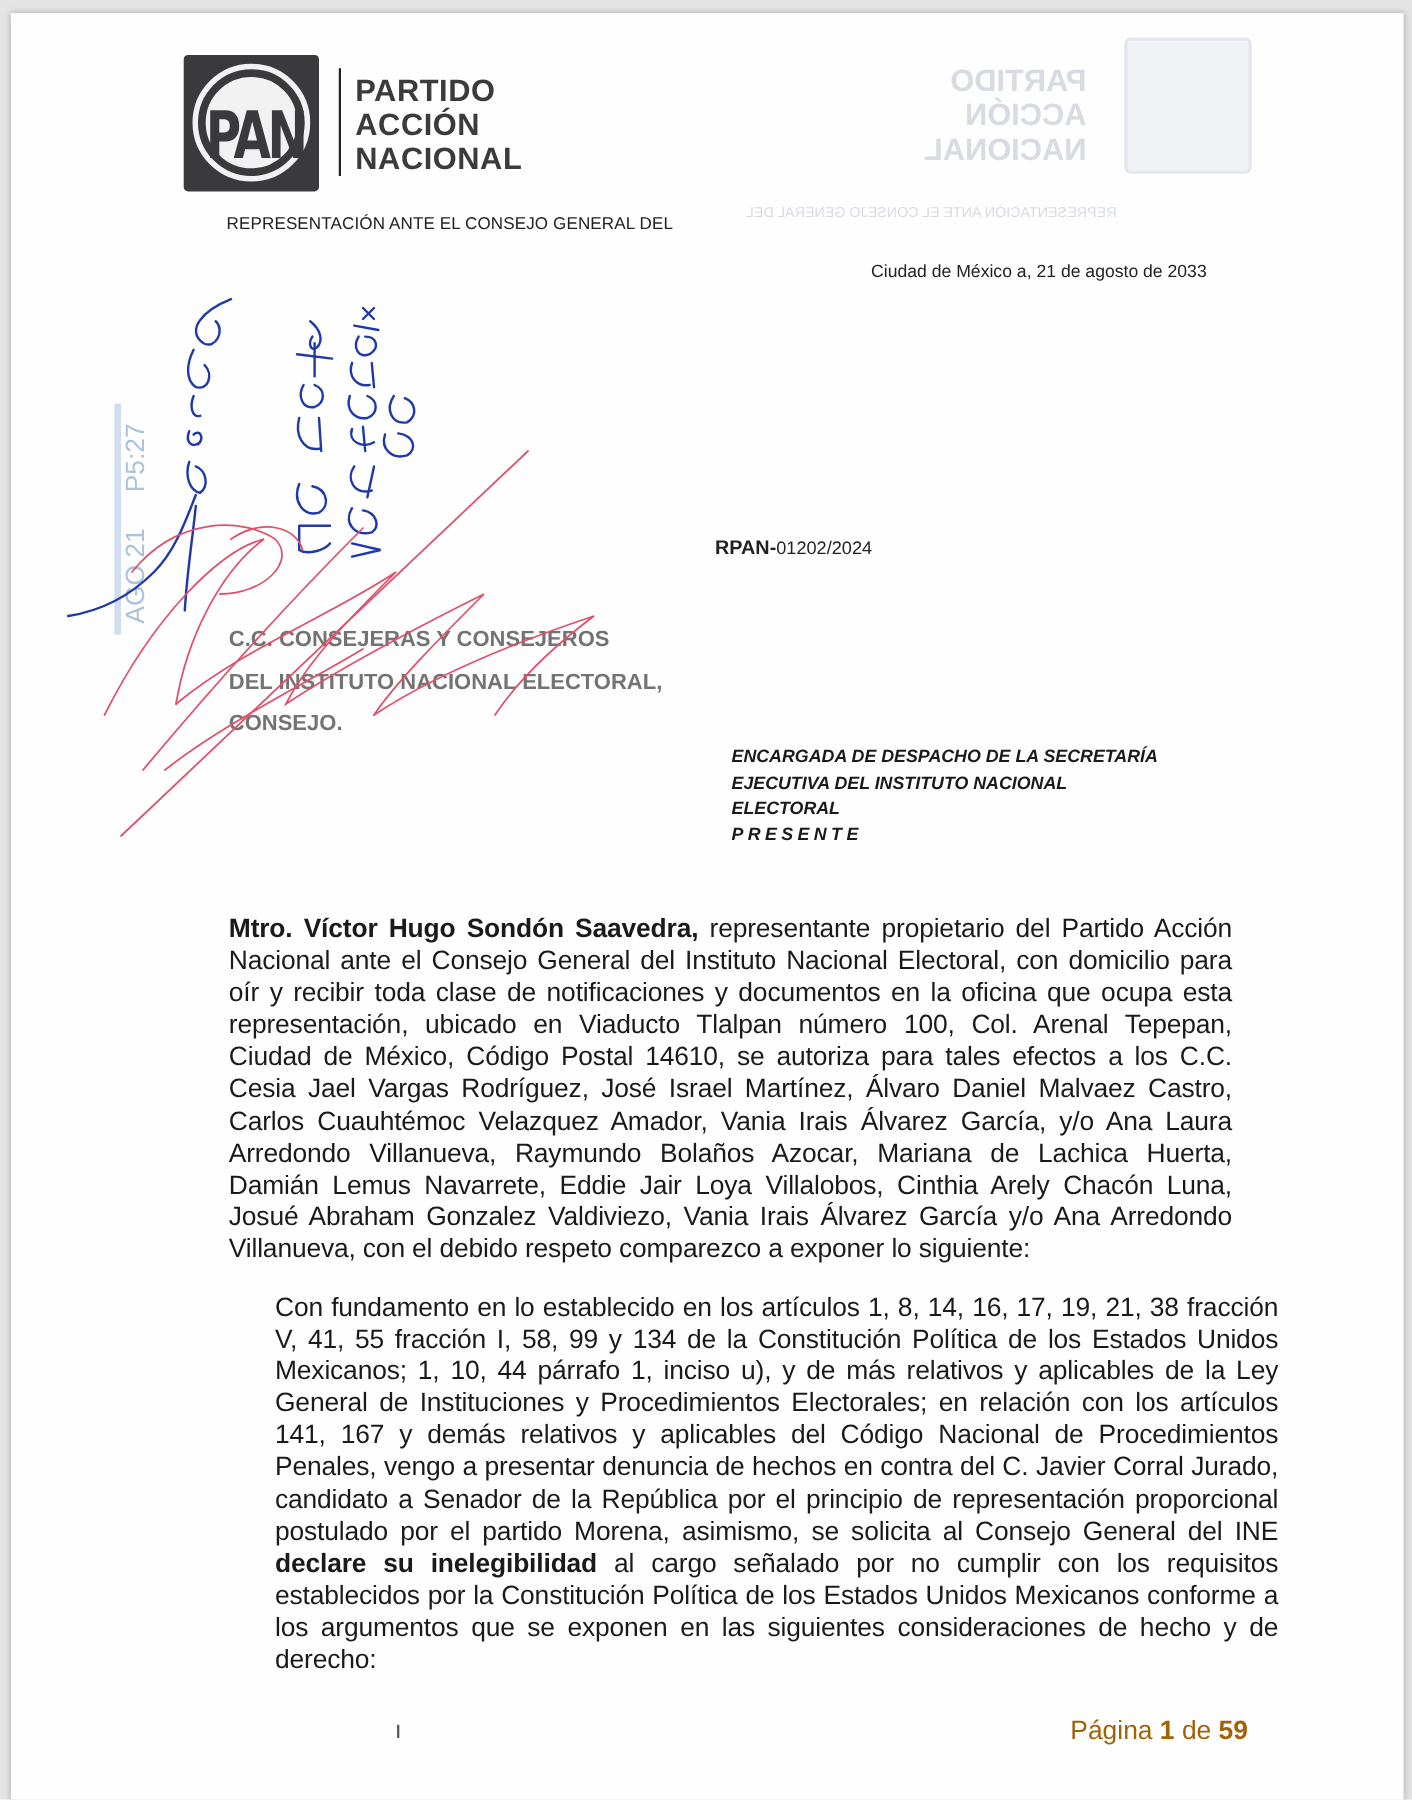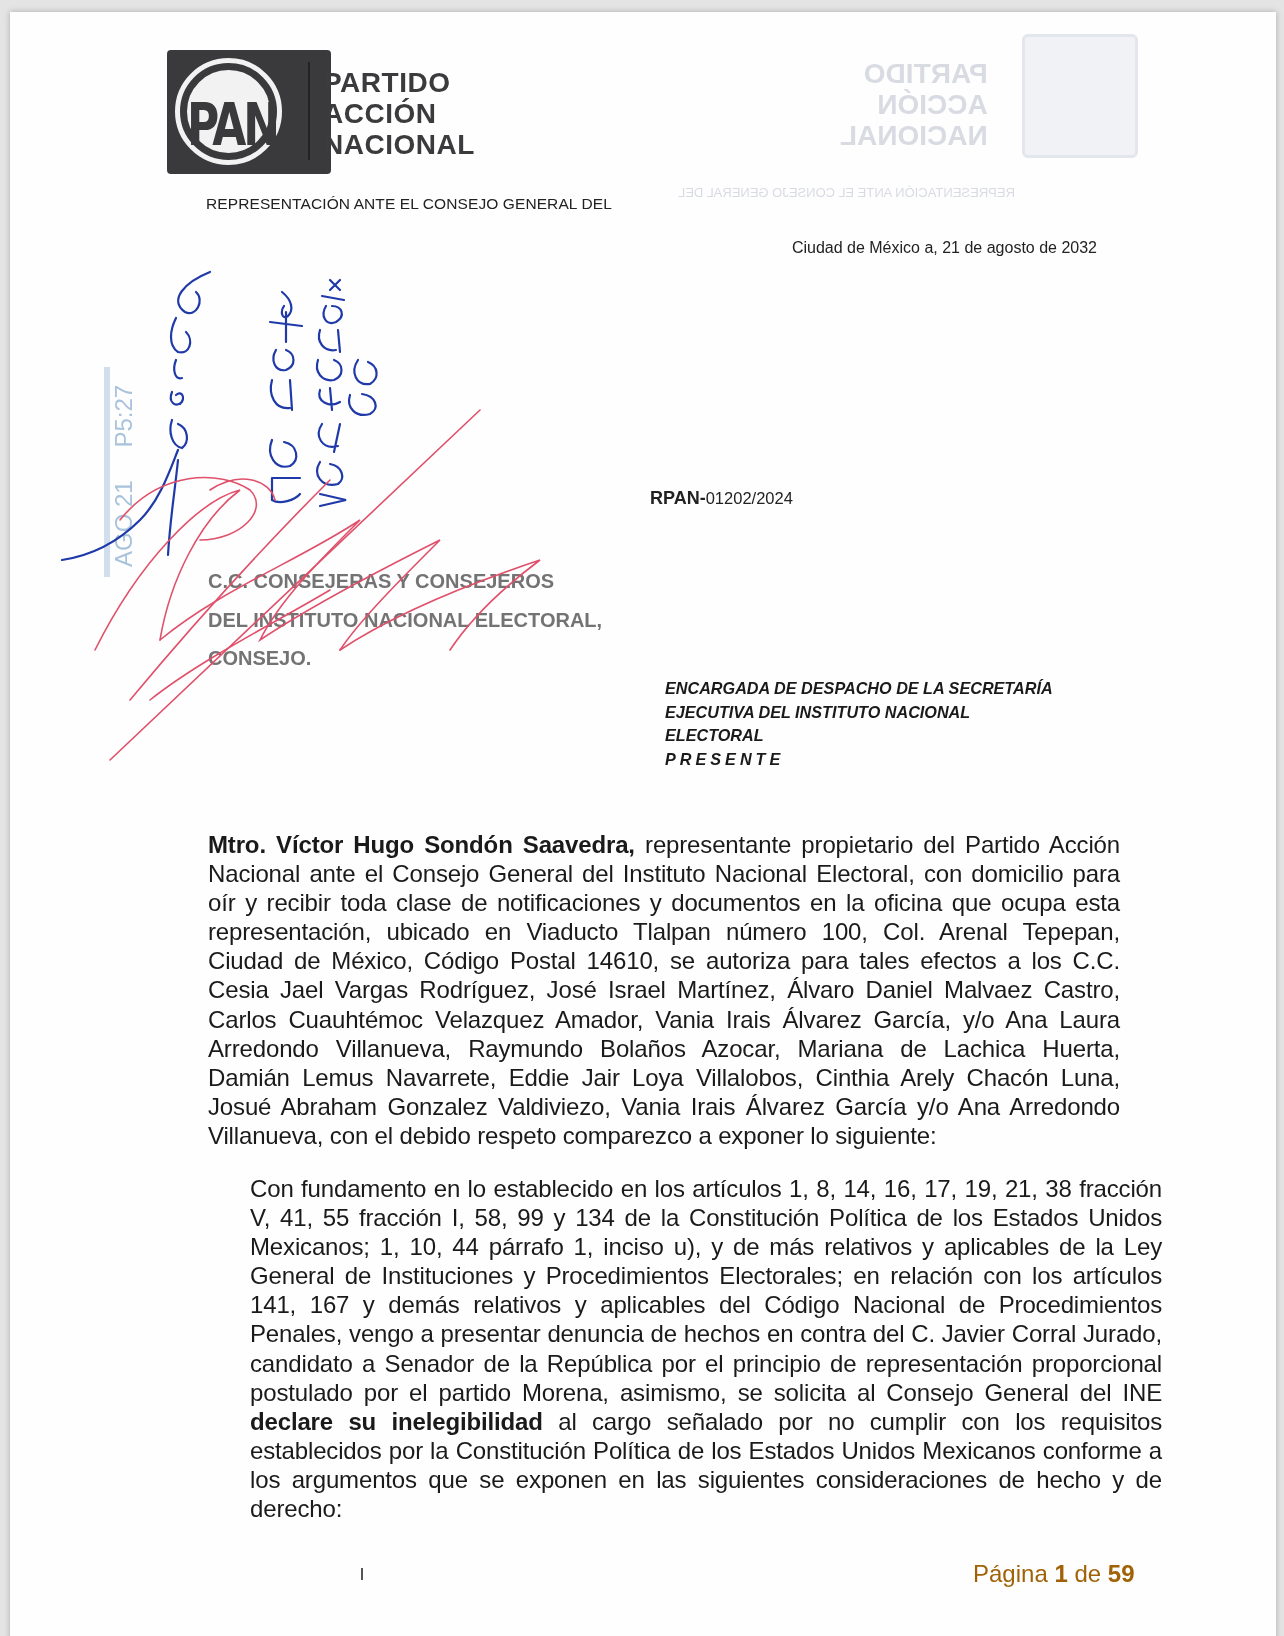--- a/index.html
+++ b/index.html
@@ -11,21 +11,21 @@
   }
   .page {
     position: absolute; left: 10px; top: 12px; width: 1266px; height: 1640px;
     background: #fefefe;
     box-shadow: 0 0 6px rgba(0,0,0,0.25);
   }
   .abs { position: absolute; }
   
   .logo-box {
     position: absolute; left: 157px; top: 38px; width: 123px; height: 124px;
-    background: #3a3a3c; border-radius: 4px; padding-left: 41px;
+    background: #3a3a3c; border-radius: 4px;
   }
   .logo-ring {
     position: absolute; left: 8px; top: 8px; width: 107px; height: 107px;
     border-radius: 50%; background: #3a3a3c; box-shadow: 0 0 0 0 transparent;
     border: 5px solid #f2f2f2; box-sizing: border-box;
   }
   .logo-ring-inner {
     position: absolute; left: 4px; top: 4px; right: 4px; bottom: 4px;
     border-radius: 50%; border: 3px solid #3a3a3c; box-sizing: border-box; background: #f2f2f2;
   }
@@ -95,21 +95,21 @@
   </div>
   <div class="logo-divider"></div>
   <div class="party-name">
     <div>PARTIDO</div>
     <div>ACCIÓN</div>
     <div>NACIONAL</div>
   </div>
 
   <div class="header-sub">REPRESENTACIÓN ANTE EL CONSEJO GENERAL DEL</div>
 
-  <div class="date">Ciudad de México a, 21 de agosto de 2032</div>
+  <div class="date">Ciudad de México a, 21 de agosto de 2033</div>
 
   <div class="rpan">
     <b>RPAN-</b><span>01202/2024</span>
   </div>
 
   <div class="addressee">
     <div>C.C. CONSEJERAS Y CONSEJEROS</div>
     <div>DEL INSTITUTO NACIONAL ELECTORAL,</div>
     <div>CONSEJO.</div>
   </div>

